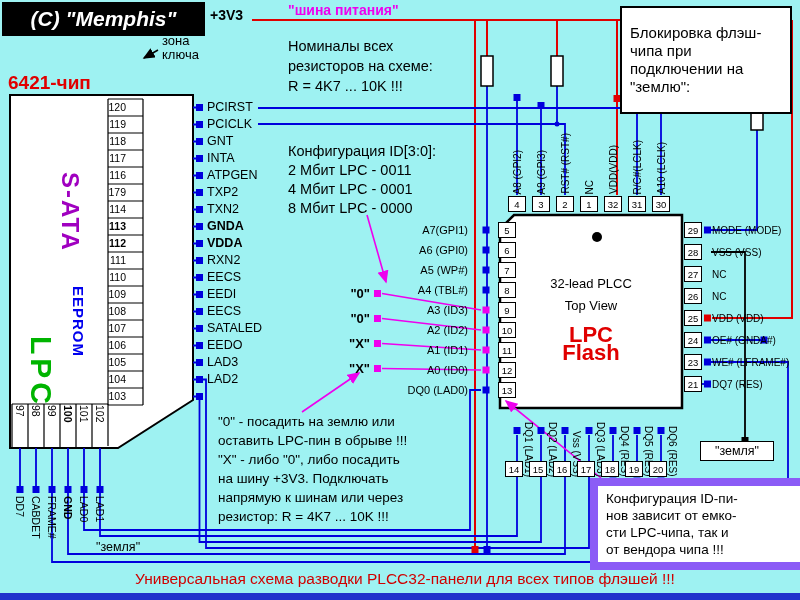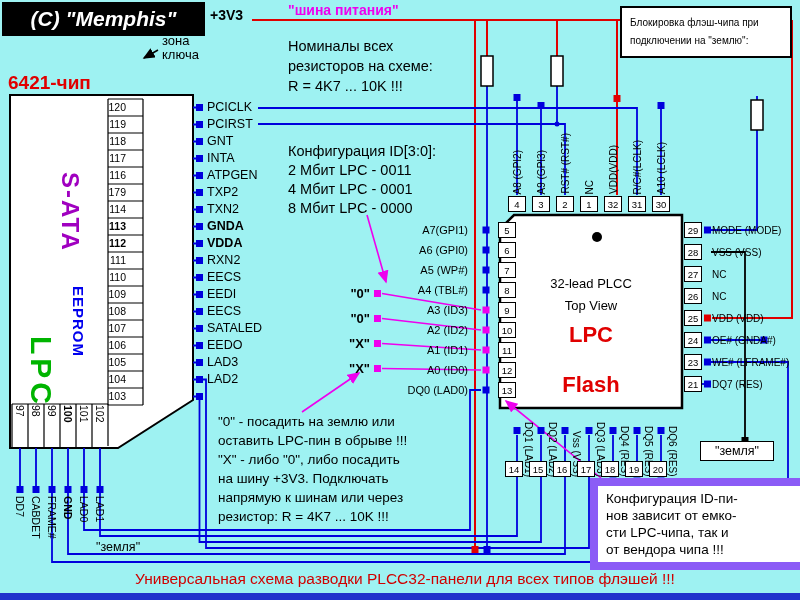--- a/index.html
+++ b/index.html
@@ -5,21 +5,21 @@
   *{margin:0;padding:0;box-sizing:border-box}
   html,body{width:800px;height:600px;overflow:hidden}
   body{font-family:"Liberation Sans",sans-serif;background:#9ef2f2;position:relative;color:#000}
   .abs{position:absolute}
   svg#wires{position:absolute;left:0;top:0}
   .bold{font-weight:bold}
 
   #titleBox{left:2px;top:2px;width:203px;height:34px;background:#000;color:#fff;display:flex;align-items:center;justify-content:center;font-size:21px;font-weight:bold;font-style:italic}
   #pwr{left:210px;top:7px;font-size:14px;font-weight:bold}
   #busLbl{left:288px;top:2px;font-size:14px;font-weight:bold;color:#ee00ee}
-  #blockNote{left:620px;top:6px;width:172px;background:#fff;border:2px solid #000;padding:6px 8px;font-size:10px;line-height:18px}
+  #blockNote{left:620px;top:6px;width:172px;background:#fff;border:2px solid #000;padding:16px 8px;font-size:15px;line-height:18px}
   #chipName{left:8px;top:72px;font-size:19px;font-weight:bold;color:#e00000}
   #keyZone{left:162px;top:34px;font-size:13px;line-height:14px}
 
   #lcNums{left:108px;top:99px;width:23px}
   .lcNum{height:17px;line-height:17px;font-size:10.5px;text-align:right;padding-right:5px}
   #lcLbls{left:207px;top:99px;width:130px}
   .lcLbl{height:17px;line-height:17px;font-size:12.5px}
   .lcLbl.bold{font-weight:bold}
   #lcBNums{left:12px;top:405px;width:96px;display:flex}
   .lcBNum{width:16px;height:42px;display:flex;justify-content:center}
@@ -54,21 +54,21 @@
   #plccRight{left:684px;top:219px;width:150px}
   .rpRow{height:22px;display:flex;align-items:center}
   .rpLbl{font-size:10px;margin-left:10px;white-space:nowrap}
   #plccBottom{left:505px;top:409px;width:168px;display:flex}
   .bpCol{width:24px;display:flex;flex-direction:row;align-items:flex-end}
   .bvlabel{writing-mode:vertical-rl;font-size:10px;margin-top:13px;white-space:nowrap}
   .plccTxt{left:500px;width:182px;text-align:center}
   #plccT1{top:276px;font-size:13px}
   #plccT2{top:298px;font-size:13px}
   #plccN1{top:322px;font-size:22px;font-weight:bold;color:#e00000}
-  #plccN2{top:372px;font-size:22px;font-weight:bold;color:#e00000}
+  #plccN2{top:340px;font-size:22px;font-weight:bold;color:#e00000}
 </style>
 </head>
 <body>
 
 <svg id="wires" width="800" height="600" viewBox="0 0 800 600">
   <defs>
     <rect id="q" width="7" height="7"></rect>
     <marker id="am" markerWidth="9" markerHeight="9" refX="7" refY="3.5" orient="auto">
         <path d="M0 0L8 3.5L0 7Z" fill="#ee00ee"></path>
       </marker>
@@ -231,22 +231,22 @@
     <div class="lcNum">110</div>
     <div class="lcNum">109</div>
     <div class="lcNum">108</div>
     <div class="lcNum">107</div>
     <div class="lcNum">106</div>
     <div class="lcNum">105</div>
     <div class="lcNum">104</div>
     <div class="lcNum">103</div>
 </div>
 <div class="abs" id="lcLbls">
-  <div class="lcLbl">PCICLK</div>
-    <div class="lcLbl">PCIRST</div>
+  <div class="lcLbl">PCIRST</div>
+    <div class="lcLbl">PCICLK</div>
     <div class="lcLbl">GNT</div>
     <div class="lcLbl">INTA</div>
     <div class="lcLbl">ATPGEN</div>
     <div class="lcLbl">TXP2</div>
     <div class="lcLbl">TXN2</div>
     <div class="lcLbl bold">GNDA</div>
     <div class="lcLbl bold">VDDA</div>
     <div class="lcLbl">RXN2</div>
     <div class="lcLbl">EECS</div>
     <div class="lcLbl">EEDI</div>

